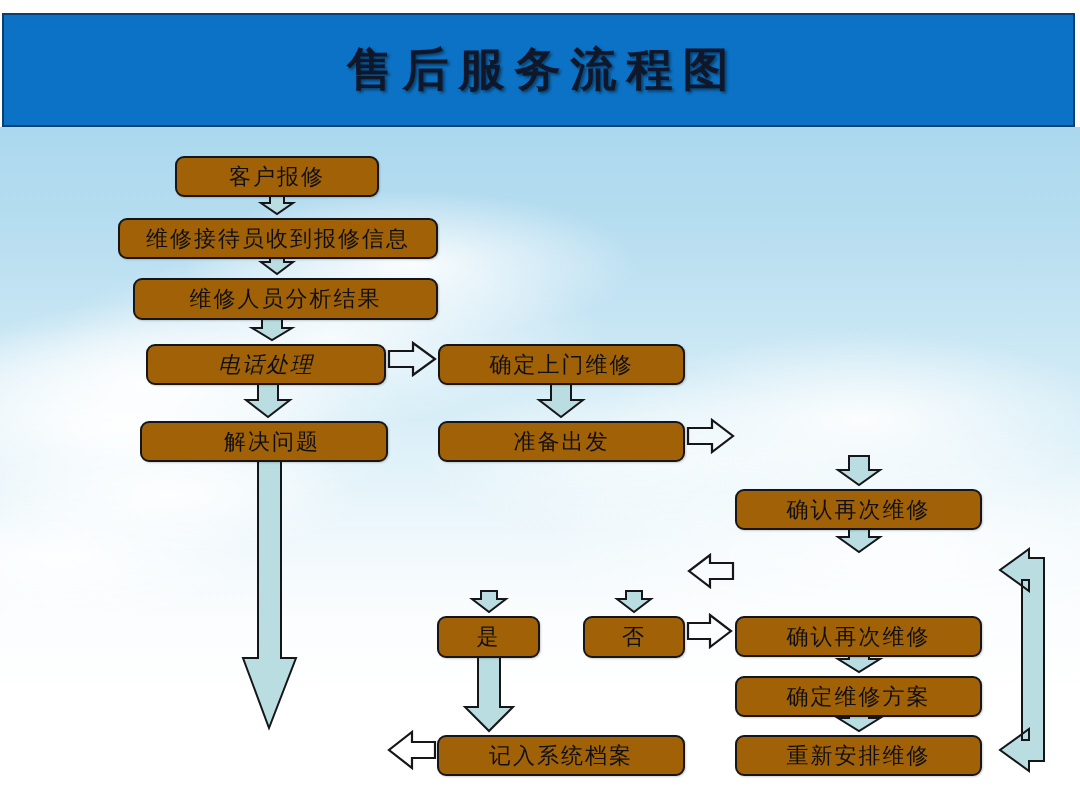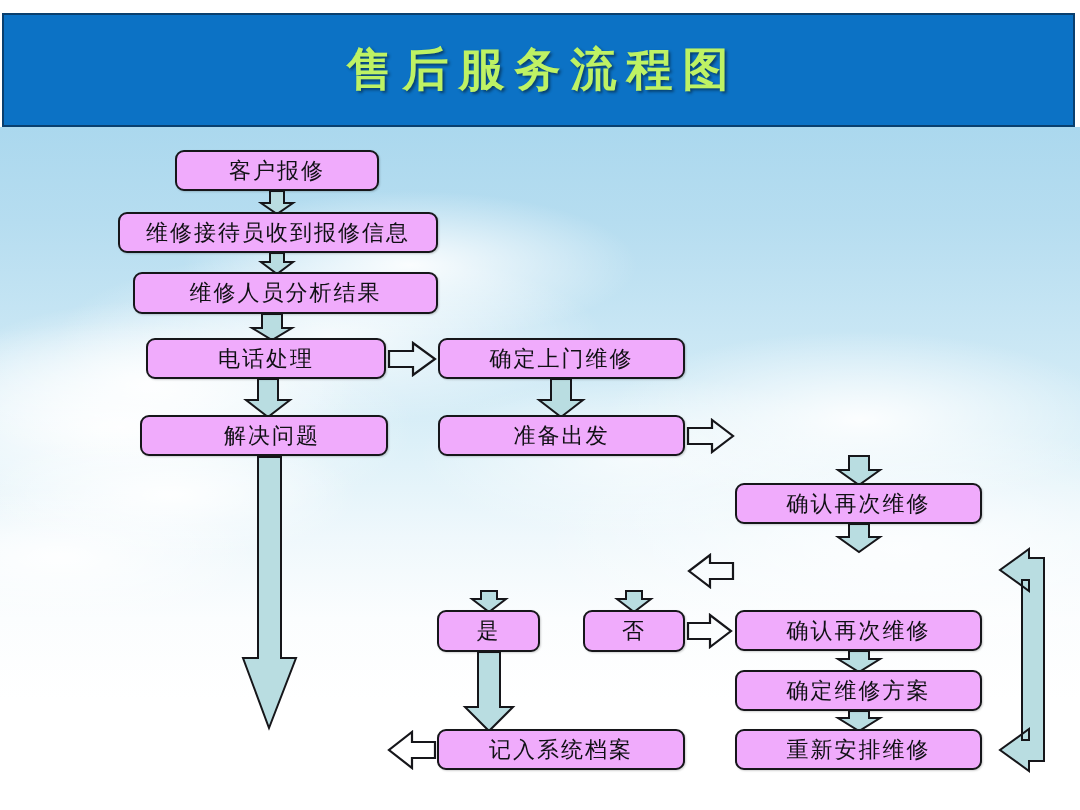--- a/index.html
+++ b/index.html
@@ -39,43 +39,44 @@
   
   .banner{
     position:absolute;left:2px;top:13px;width:1073px;height:114px;
     background:#0c72c5;
     border:2px solid #0a3f6e;
     box-sizing:border-box;
   }
   .banner-title{
     position:absolute;left:0;top:0;width:100%;height:100%;
     display:flex;align-items:center;justify-content:center;
-    color:#bef264;
+    color:#0f172a;
     font-family:"DejaVu Sans","Liberation Sans",sans-serif;
     font-weight:bold;
     font-size:46px;
     letter-spacing:10px;
     text-shadow:2px 2px 3px rgba(0,0,0,0.45);
     padding-left:8px;
     box-sizing:border-box;
   }
 
   
   .node{
     position:absolute;
     box-sizing:border-box;
-    background:#f0abfc;
+    background:#a16207;
     border:2px solid #16161a;
     border-radius:9px;
     display:flex;align-items:center;justify-content:center;
     color:#101014;
     font-size:22px;
     letter-spacing:2px;
     white-space:nowrap;
     box-shadow:1px 1px 2px rgba(0,0,0,0.18);
+    margin-top:6px;
   }
 
   
   #wires{position:absolute;left:0;top:0;width:1080px;height:810px;pointer-events:none;}
   .arrow-shape{fill:#b9dde1;stroke:#16161a;stroke-width:2;stroke-linejoin:miter;}
   .arrow-hollow{fill:none;stroke:#16161a;stroke-width:2.2;stroke-linejoin:miter;}
 </style>
 </head>
 <body>
 
@@ -128,21 +129,21 @@
     <path class="arrow-hollow" d="M 435,742 L 412,742 L 412,732 L 389,750 L 412,768 L 412,758 L 435,758 Z"></path>
 
     <path class="arrow-shape" d="M 258,457 L 281,457 L 281,658 L 296,658 L 269,728 L 243,658 L 258,658 Z"></path>
 
     <path class="arrow-shape" d="M 1029,558 L 1044,558 L 1044,761 L 1029,761 L 1029,771 L 1000,750 L 1029,729 L 1029,740 L 1022,740 L 1022,580 L 1029,580 L 1029,591 L 1000,570 L 1029,549 Z"></path>
   </svg>
 
   <div class="node" style="left:175px;top:150px;width:204px;height:41px;">客户报修</div>
   <div class="node" style="left:118px;top:212px;width:320px;height:41px;">维修接待员收到报修信息</div>
   <div class="node" style="left:133px;top:272px;width:305px;height:42px;">维修人员分析结果</div>
-  <div class="node" style="left:146px;top:338px;width:240px;height:41px;">电话处理</div>
+  <div class="node" style="left:146px;top:338px;width:240px;height:41px;font-style:italic;">电话处理</div>
   <div class="node" style="left:438px;top:338px;width:247px;height:41px;">确定上门维修</div>
   <div class="node" style="left:140px;top:415px;width:248px;height:41px;padding-left:16px;">解决问题</div>
   <div class="node" style="left:438px;top:415px;width:247px;height:41px;">准备出发</div>
   <div class="node" style="left:735px;top:483px;width:247px;height:41px;">确认再次维修</div>
   <div class="node" style="left:437px;top:610px;width:103px;height:42px;">是</div>
   <div class="node" style="left:583px;top:610px;width:102px;height:42px;">否</div>
   <div class="node" style="left:735px;top:610px;width:247px;height:41px;">确认再次维修</div>
   <div class="node" style="left:735px;top:670px;width:247px;height:41px;">确定维修方案</div>
   <div class="node" style="left:735px;top:729px;width:247px;height:41px;">重新安排维修</div>
   <div class="node" style="left:437px;top:729px;width:248px;height:41px;">记入系统档案</div>

